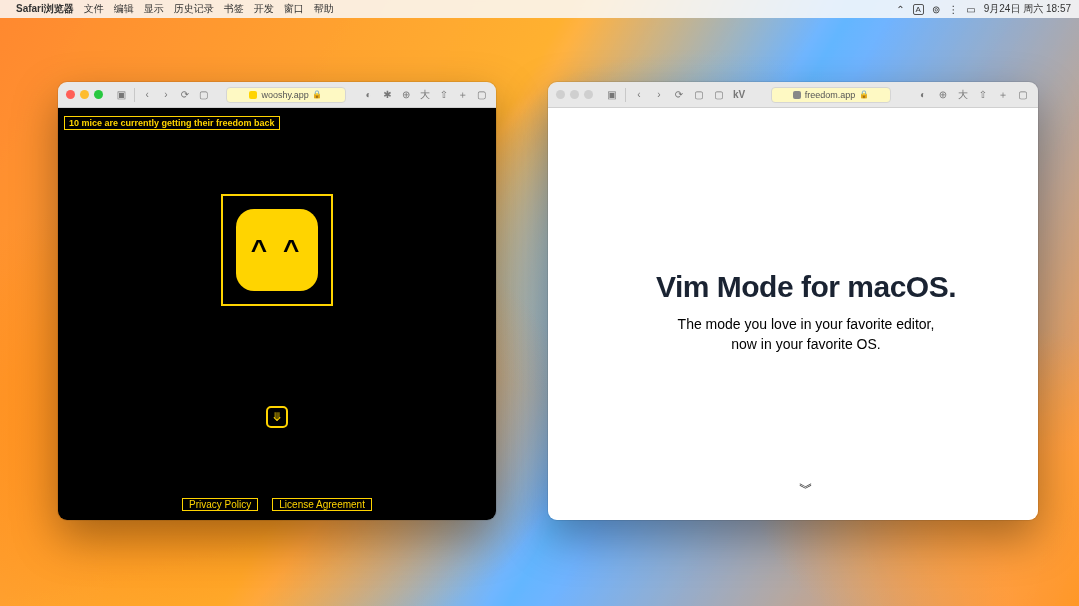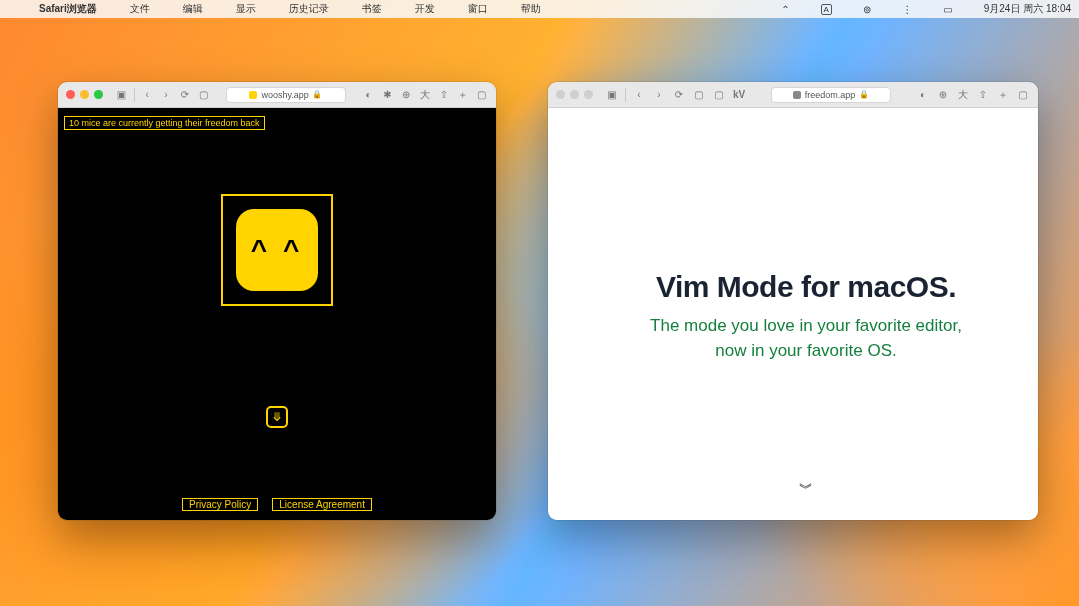--- a/index.html
+++ b/index.html
@@ -20,21 +20,21 @@
   filter: saturate(1.2);
 }
 
 
 .menubar {
   position: absolute; top: 0; left: 0; right: 0; height: 18px;
   background: rgba(250,250,250,0.85);
   backdrop-filter: blur(4px);
   display: flex; align-items: center;
   font-size: 10px; color: #333;
-  padding: 0 8px; z-index: 10; gap: 23px;
+  padding: 0 8px; z-index: 10;
 }
 .menubar .apple { font-size: 11px; margin-right: 8px; }
 .menubar .menu-item { margin-right: 10px; }
 .menubar .app-name { font-weight: 600; }
 .menubar .spacer { flex: 1; }
 .menubar .status { margin-left: 8px; display: flex; align-items: center; gap: 1px; }
 
 
 .window {
   position: absolute;
@@ -63,21 +63,21 @@
 .window.right .traffic .dot { background: #cfcfcf; }
 
 .tb-btn {
   width: 14px; height: 14px; display: flex; align-items: center; justify-content: center;
   color: #777; font-size: 10px;
 }
 .tb-sep { width: 1px; height: 14px; background: #c8c8c8; }
 
 .addr {
   flex: 0 0 120px; height: 16px;
-  background: #ffffff; border: 1px solid #d5d5d5; border-radius: 4px;
+  background: #fef9c3; border: 1px solid #d5d5d5; border-radius: 4px;
   display: flex; align-items: center; justify-content: center;
   gap: 4px; font-size: 9px; color: #555; margin: 0 4px;
 }
 .addr .favicon { width: 8px; height: 8px; border-radius: 2px; background: #ffd400; }
 .addr.right .favicon { background: #888; }
 .addr .lock { font-size: 8px; color: #888; }
 .toolbar .grow { flex: 1; }
 
 .content { flex: 1; position: relative; }
 
@@ -87,20 +87,21 @@
   background: #000;
   color: #ffd400;
   display: flex; flex-direction: column; align-items: center;
 }
 .wooshy .banner {
   position: absolute; top: 8px; left: 6px;
   border: 1px solid #ffd400;
   padding: 1px 4px;
   font-size: 9px;
   background: #000;
+  font-weight: bold;
 }
 .wooshy .logo-box {
   margin-top: 86px;
   width: 112px; height: 112px;
   border: 2px solid #ffd400;
   display: flex; align-items: center; justify-content: center;
 }
 .wooshy .logo-inner {
   width: 82px; height: 82px;
   background: #ffd400;
@@ -126,21 +127,21 @@
 
 
 .kv {
   position: absolute; inset: 0; background: #fff;
   display: flex; flex-direction: column; align-items: center; justify-content: flex-start;
   text-align: center; color: #1a2332;
   padding-top: 162px;
   padding-left: 26px;
 }
 .kv h1 { font-size: 30px; font-weight: 700; letter-spacing: -0.5px; }
-.kv p  { margin-top: 10px; font-size: 17px; color: #15803d; line-height: 1.45; font-weight: 500; }
+.kv p  { margin-top: 10px; font-size: 14px; color: #000000; line-height: 1.45; font-weight: 500; }
 .kv .chevr {
   position: absolute; bottom: 22px; font-size: 14px; color: #444;
 }
 .cursor {
   position: absolute; top: 104px; left: 92px; z-index: 20;
   font-size: 12px; color: #000; transform: rotate(-10deg);
 }
 </style>
 </head>
 <body>
@@ -157,21 +158,21 @@
   <span class="menu-item">书签</span>
   <span class="menu-item">开发</span>
   <span class="menu-item">窗口</span>
   <span class="menu-item">帮助</span>
   <span class="spacer"></span>
   <span class="status">⌃</span>
   <span class="status" style="border:1px solid #555;border-radius:2px;padding:0 2px;font-size:8px;">A</span>
   <span class="status">⊚</span>
   <span class="status">⋮</span>
   <span class="status">▭</span>
-  <span class="status">9月24日 周六 18:04</span>
+  <span class="status">9月24日 周六 18:57</span>
 </div>
 
 <span class="cursor">➤</span>
 
 <div class="window left">
   <div class="toolbar">
     <div class="traffic">
       <span class="dot close"></span>
       <span class="dot min"></span>
       <span class="dot max"></span>

